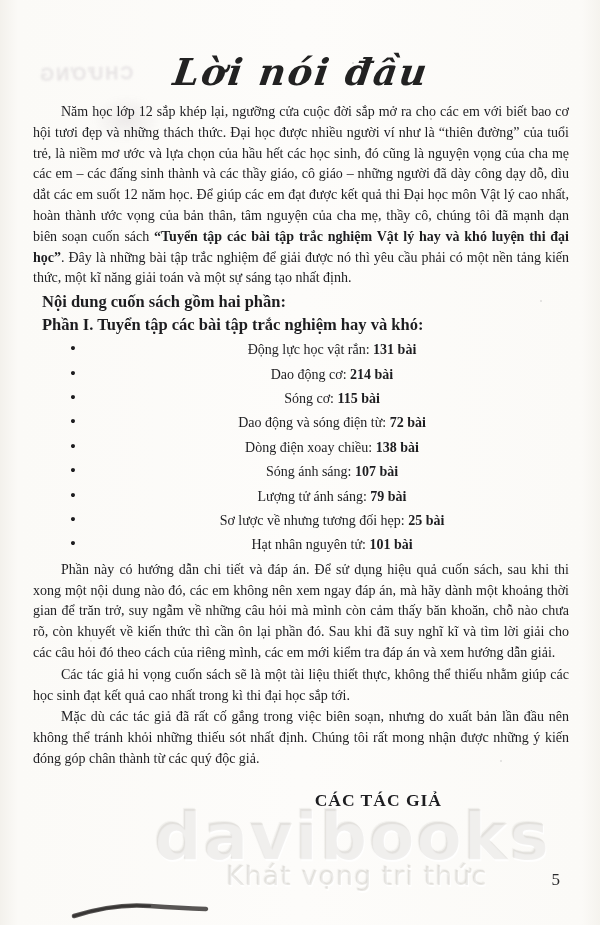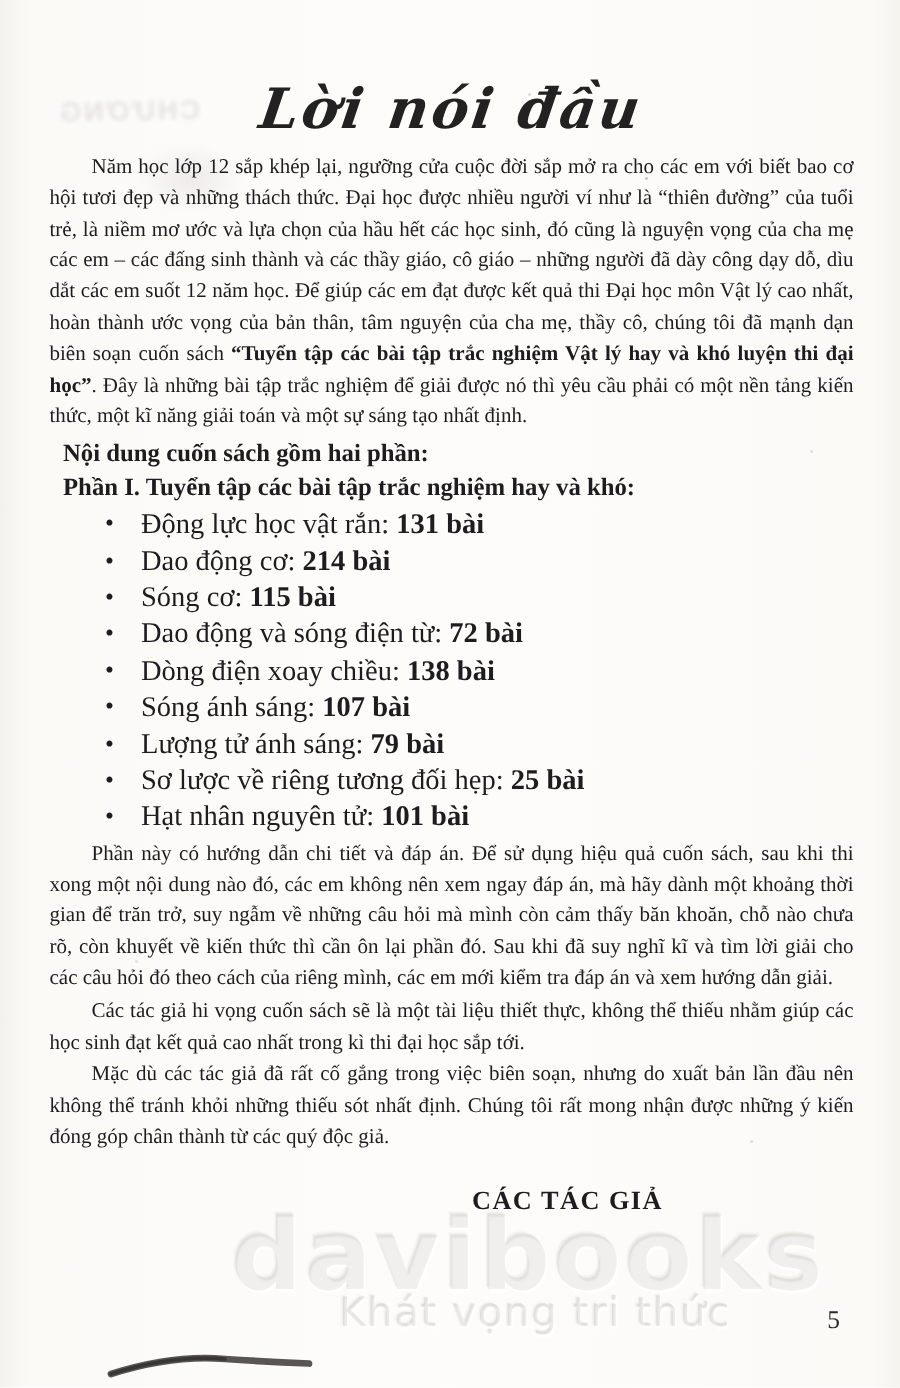--- a/index.html
+++ b/index.html
@@ -41,22 +41,23 @@
     line-height:21px;
   }
   ul.chapter-list {
     list-style:none;
     margin:3px 0 2px 36px;
     padding:0;
   }
   ul.chapter-list li {
     position:relative;
     padding-left:26px;
-    font-size:19px;
+    font-size:14px;
     line-height:24.4px;
+    text-align:center;
   }
   ul.chapter-list li::before {
     content:"•";
     position:absolute; left:2px; top:-1px;
     font-size:17px;
   }
   ul.chapter-list .count { font-weight:bold; }
   .signature {
     margin:20px 128px 0 0;
     text-align:right;
@@ -149,21 +150,21 @@
   <div class="head">Phần I. Tuyển tập các bài tập trắc nghiệm hay và khó:</div>
 
   <ul class="chapter-list">
     <li><span>Động lực học vật rắn: </span><span class="count">131 bài</span></li>
     <li><span>Dao động cơ: </span><span class="count">214 bài</span></li>
     <li><span>Sóng cơ: </span><span class="count">115 bài</span></li>
     <li><span>Dao động và sóng điện từ: </span><span class="count">72 bài</span></li>
     <li><span>Dòng điện xoay chiều: </span><span class="count">138 bài</span></li>
     <li><span>Sóng ánh sáng: </span><span class="count">107 bài</span></li>
     <li><span>Lượng tử ánh sáng: </span><span class="count">79 bài</span></li>
-    <li><span>Sơ lược về riêng tương đối hẹp: </span><span class="count">25 bài</span></li>
+    <li><span>Sơ lược về nhưng tương đối hẹp: </span><span class="count">25 bài</span></li>
     <li><span>Hạt nhân nguyên tử: </span><span class="count">101 bài</span></li>
   </ul>
 
 
   <p class="para">Phần này có hướng dẫn chi tiết và đáp án. Để sử dụng hiệu quả cuốn sách, sau khi thi xong một nội dung nào đó, các em không nên xem ngay đáp án, mà hãy dành một khoảng thời gian để trăn trở, suy ngẫm về những câu hỏi mà mình còn cảm thấy băn khoăn, chỗ nào chưa rõ, còn khuyết về kiến thức thì cần ôn lại phần đó. Sau khi đã suy nghĩ kĩ và tìm lời giải cho các câu hỏi đó theo cách của riêng mình, các em mới kiểm tra đáp án và xem hướng dẫn giải.</p>
   <p class="para">Các tác giả hi vọng cuốn sách sẽ là một tài liệu thiết thực, không thể thiếu nhằm giúp các học sinh đạt kết quả cao nhất trong kì thi đại học sắp tới.</p>
   <p class="para">Mặc dù các tác giả đã rất cố gắng trong việc biên soạn, nhưng do xuất bản lần đầu nên không thể tránh khỏi những thiếu sót nhất định. Chúng tôi rất mong nhận được những ý kiến đóng góp chân thành từ các quý độc giả.</p>
 
   <div class="signature">CÁC TÁC GIẢ</div>
 </div>

